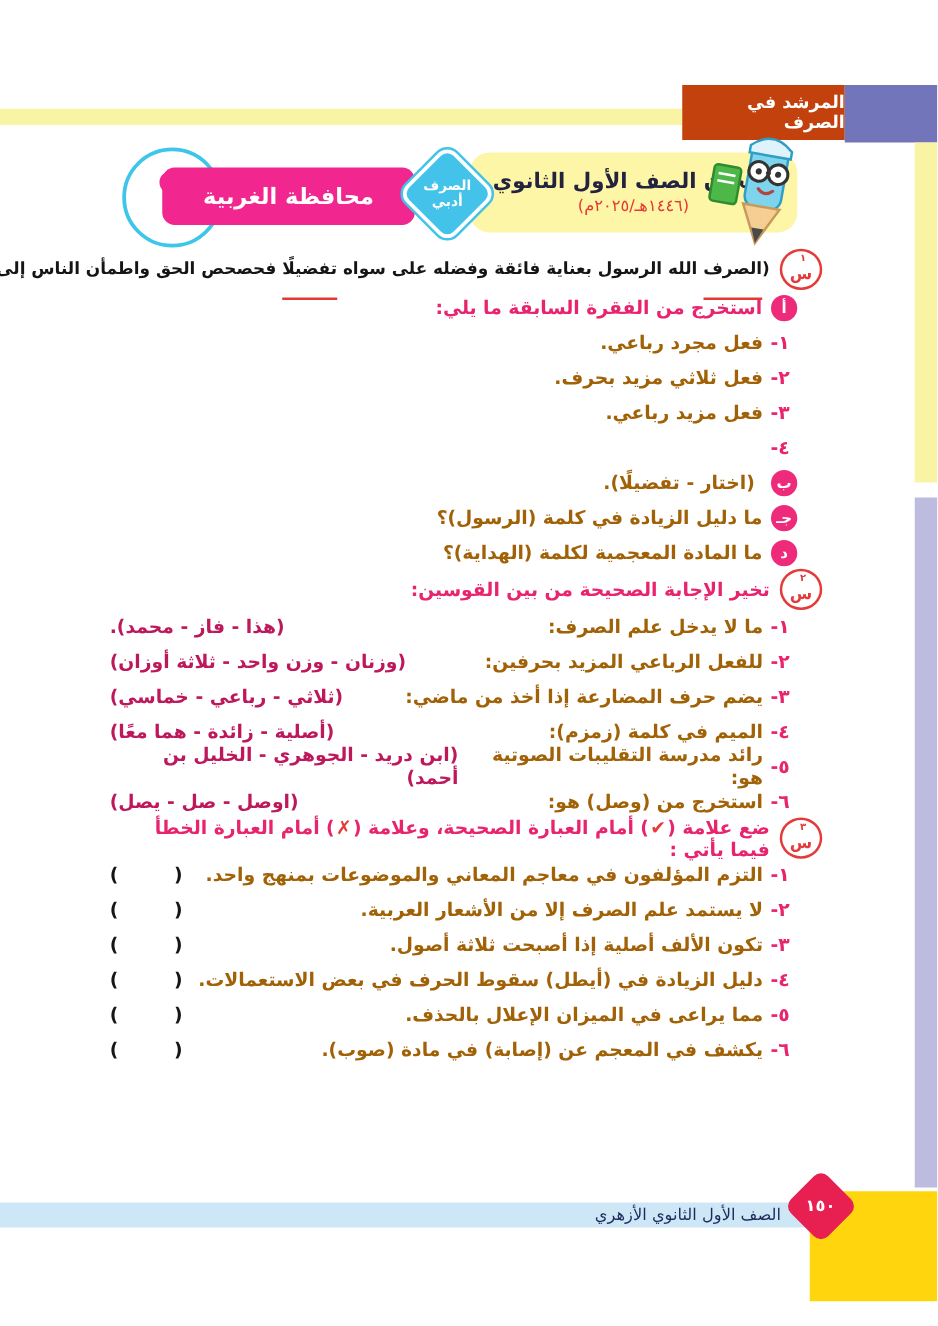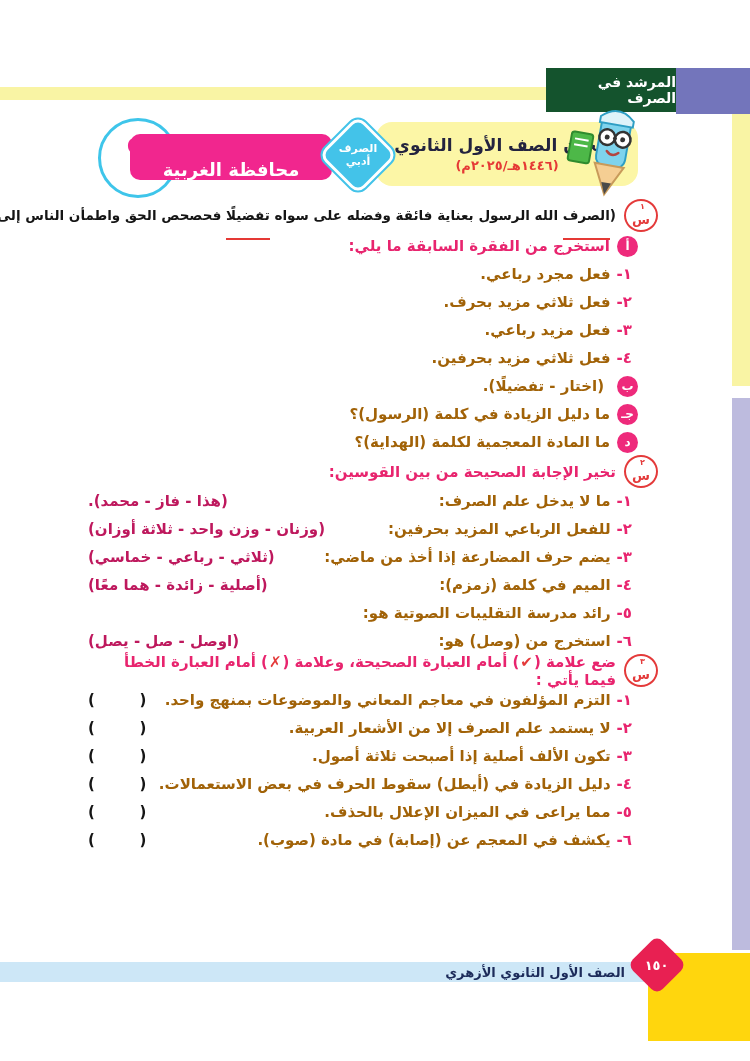--- a/index.html
+++ b/index.html
@@ -2,37 +2,37 @@
 <html lang="ar" dir="rtl"><head>
 <meta charset="utf-8">
 <style>
   html,body{margin:0;padding:0;}
   body{
     width:750px;height:1061px;position:relative;overflow:hidden;
     background:#ffffff;font-family:"DejaVu Sans",sans-serif;
   }
   
   .top-yellow-stripe{position:absolute;left:0;top:87px;width:546px;height:13px;background:#F9F4A4;}
-  .top-badge{position:absolute;left:546px;top:68px;width:130px;height:44px;background:#14532d;
+  .top-badge{position:absolute;left:546px;top:68px;width:130px;height:44px;background:#c2410c;
     color:#fff;display:flex;align-items:center;justify-content:center;font-size:14px;font-weight:bold;}
   .top-right-rect{position:absolute;left:676px;top:68px;width:74px;height:46px;background:#7375BB;}
   .right-strip-yellow{position:absolute;left:732px;top:114px;width:18px;height:272px;background:#F9F4A4;}
   .right-strip-purple{position:absolute;left:732px;top:398px;width:18px;height:552px;background:#BDBBDE;}
 
   
   .exam-box{position:absolute;left:376px;top:122px;width:262px;height:64px;background:#FCF6A6;
     border-radius:16px;display:flex;flex-direction:column;align-items:center;justify-content:center;z-index:2;}
   .exam-title{font-size:17px;font-weight:bold;color:#23233F;}
-  .exam-year{font-size:13px;font-weight:bold;color:#E53935;margin-top:3px;}
+  .exam-year{font-size:13px;font-weight:normal;color:#E53935;margin-top:3px;}
   .subject-diamond{position:absolute;left:330px;top:127px;width:50px;height:50px;background:#43C3E9;
     border:3px solid #fff;border-radius:10px;transform:rotate(45deg);box-shadow:0 0 0 2px #43C3E9;
     display:flex;align-items:center;justify-content:center;z-index:5;}
   .subject-inner{transform:rotate(-45deg);text-align:center;color:#fff;font-weight:bold;font-size:11px;line-height:1.2;}
   .gov-box{position:absolute;left:130px;top:134px;width:202px;height:46px;background:#F1268E;border-radius:10px;
-    display:flex;align-items:flex-end;justify-content:center;color:#fff;font-size:18px;font-weight:bold;z-index:4;}
+    display:flex;align-items:center;justify-content:center;color:#fff;font-size:18px;font-weight:bold;z-index:4;}
   .qmark-decor{position:absolute;left:98px;top:118px;width:74px;height:74px;background:#fff;
     border:3px solid #3EC5EA;border-radius:50%;display:flex;align-items:center;justify-content:center;z-index:3;}
   .qmark-decor span{color:#F1268E;font-size:46px;font-weight:bold;line-height:1;padding-bottom:6px;}
   .mascot{position:absolute;left:556px;top:100px;width:108px;height:104px;z-index:7;}
 
   
   .content{position:absolute;top:198px;left:88px;width:570px;direction:rtl;color:#151515;}
   .row{display:flex;align-items:center;direction:rtl;height:28px;font-size:15px;font-weight:bold;}
   .row.passage-row{height:34px;}
   .row.sec-row{height:31px;}
@@ -55,21 +55,21 @@
     font-weight:bold;flex:0 0 auto;margin-left:8px;}
   .q-circle .letter{font-size:13px;line-height:1;padding-bottom:4px;}
   .q-circle .sup{position:absolute;top:2px;right:11px;font-size:8px;line-height:1;}
   .letter-circle{width:21px;height:21px;border-radius:50%;background:#EE2A7B;color:#fff;display:flex;
     align-items:center;justify-content:center;font-size:12px;font-weight:bold;flex:0 0 auto;margin-left:7px;}
 
   
   .footer-yellow{position:absolute;left:648px;top:953px;width:102px;height:88px;background:#FFD60D;}
   .footer-bar{position:absolute;left:0;top:962px;width:655px;height:20px;background:#CDE7F7;
     display:flex;align-items:center;direction:rtl;padding-right:30px;box-sizing:border-box;}
-  .footer-text{font-size:13px;font-weight:bold;color:#1C2B5A;}
+  .footer-text{font-size:13px;font-weight:normal;color:#1C2B5A;}
   .page-diamond{position:absolute;left:636px;top:944px;width:42px;height:42px;background:#E82052;
     border-radius:8px;transform:rotate(45deg);z-index:5;display:flex;align-items:center;justify-content:center;}
   .page-diamond span{transform:rotate(-45deg);color:#fff;font-weight:bold;font-size:13px;}
 </style>
 </head>
 <body>
 
 <div class="top-yellow-stripe"></div>
 <div class="top-badge">
   <span>المرشد في الصرف</span>
@@ -135,21 +135,20 @@
   <div class="row indent2">
     <span class="num">٢-</span>
       <span class="t">فعل ثلاثي مزيد بحرف.</span>
   </div>
   <div class="row indent2">
     <span class="num">٣-</span>
       <span class="t">فعل مزيد رباعي.</span>
   </div>
   <div class="row indent2">
     <span class="num">٤-</span>
-      <span class="t">فعل ثلاثي مزيد بحرفين.</span>
   </div>
 
   <div class="row indent1">
     <div class="letter-circle">ب</div>
     <span class="t t-gap">(اختار - تفضيلًا).</span>
   </div>
   <div class="row indent1">
     <div class="letter-circle">جـ</div>
     <span class="t">ما دليل الزيادة في كلمة (الرسول)؟</span>
   </div>
@@ -191,20 +190,21 @@
         <span class="num">٤-</span>
         <span class="t">الميم في كلمة (زمزم):</span>
       </span>
     <span class="choices">(أصلية - زائدة - هما معًا)</span>
   </div>
   <div class="row indent2 between">
     <span class="q-part">
         <span class="num">٥-</span>
         <span class="t">رائد مدرسة التقليبات الصوتية هو:</span>
       </span>
+    <span class="choices">(ابن دريد - الجوهري - الخليل بن أحمد)</span>
   </div>
   <div class="row indent2 between">
     <span class="q-part">
         <span class="num">٦-</span>
         <span class="t">استخرج من (وصل) هو:</span>
       </span>
     <span class="choices">(اوصل - صل - يصل)</span>
   </div>
 
   <div class="row sec-row">

